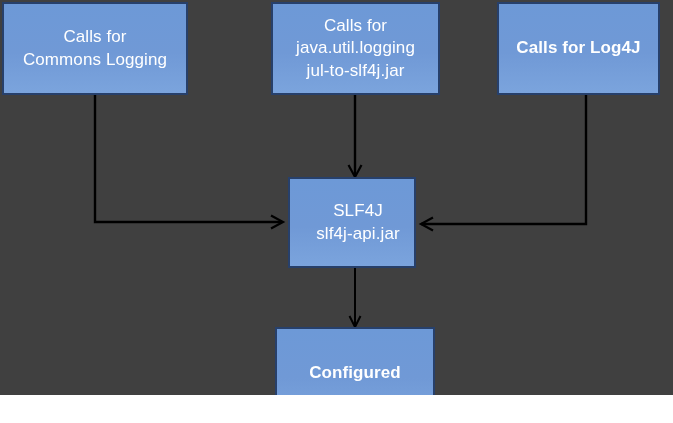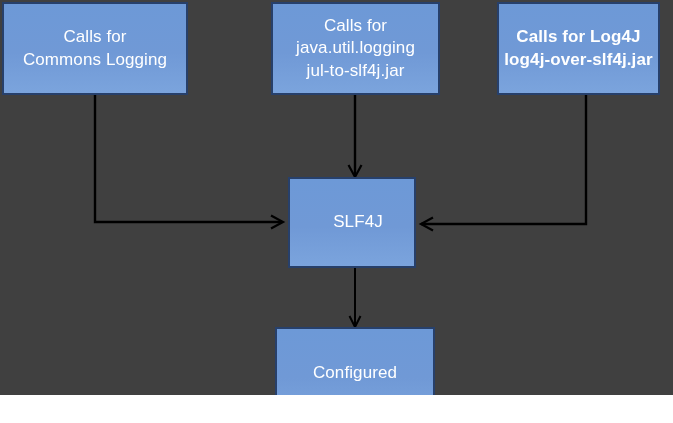--- a/index.html
+++ b/index.html
@@ -54,21 +54,21 @@
   #node-jul {
     left: 271px; top: 2px;   width: 169px; height: 93px;
   }
   #node-log4j {
     left: 497px; top: 2px;   width: 163px; height: 93px; font-weight: bold;
   }
   #node-slf4j {
     left: 288px; top: 177px; width: 128px; height: 91px; padding-left: 12px;
   }
   #node-impl {
-    left: 275px; top: 327px; width: 160px; height: 93px;
+    left: 275px; top: 327px; width: 160px; height: 93px; font-weight: bold;
   }
 </style>
 </head>
 <body>
 
 <div id="diagram-canvas">
 
   <svg id="connector-layer" viewBox="0 0 673 423" width="673" height="423" xmlns="http://www.w3.org/2000/svg">
 
     <g>
@@ -98,24 +98,24 @@
   </div>
 
   <div class="node" id="node-jul">
     <span class="line">Calls for</span>
     <span class="line">java.util.logging</span>
     <span class="line">jul-to-slf4j.jar</span>
   </div>
 
   <div class="node" id="node-log4j">
     <span class="line">Calls for Log4J</span>
-    <span class="line">log4j-over-slf4j.jar</span>
   </div>
 
   <div class="node" id="node-slf4j">
     <span class="line">SLF4J</span>
+    <span class="line">slf4j-api.jar</span>
   </div>
 
   <div class="node" id="node-impl">
     <span class="line">Configured</span>
   </div>
 
 </div>
 
 </body></html>

